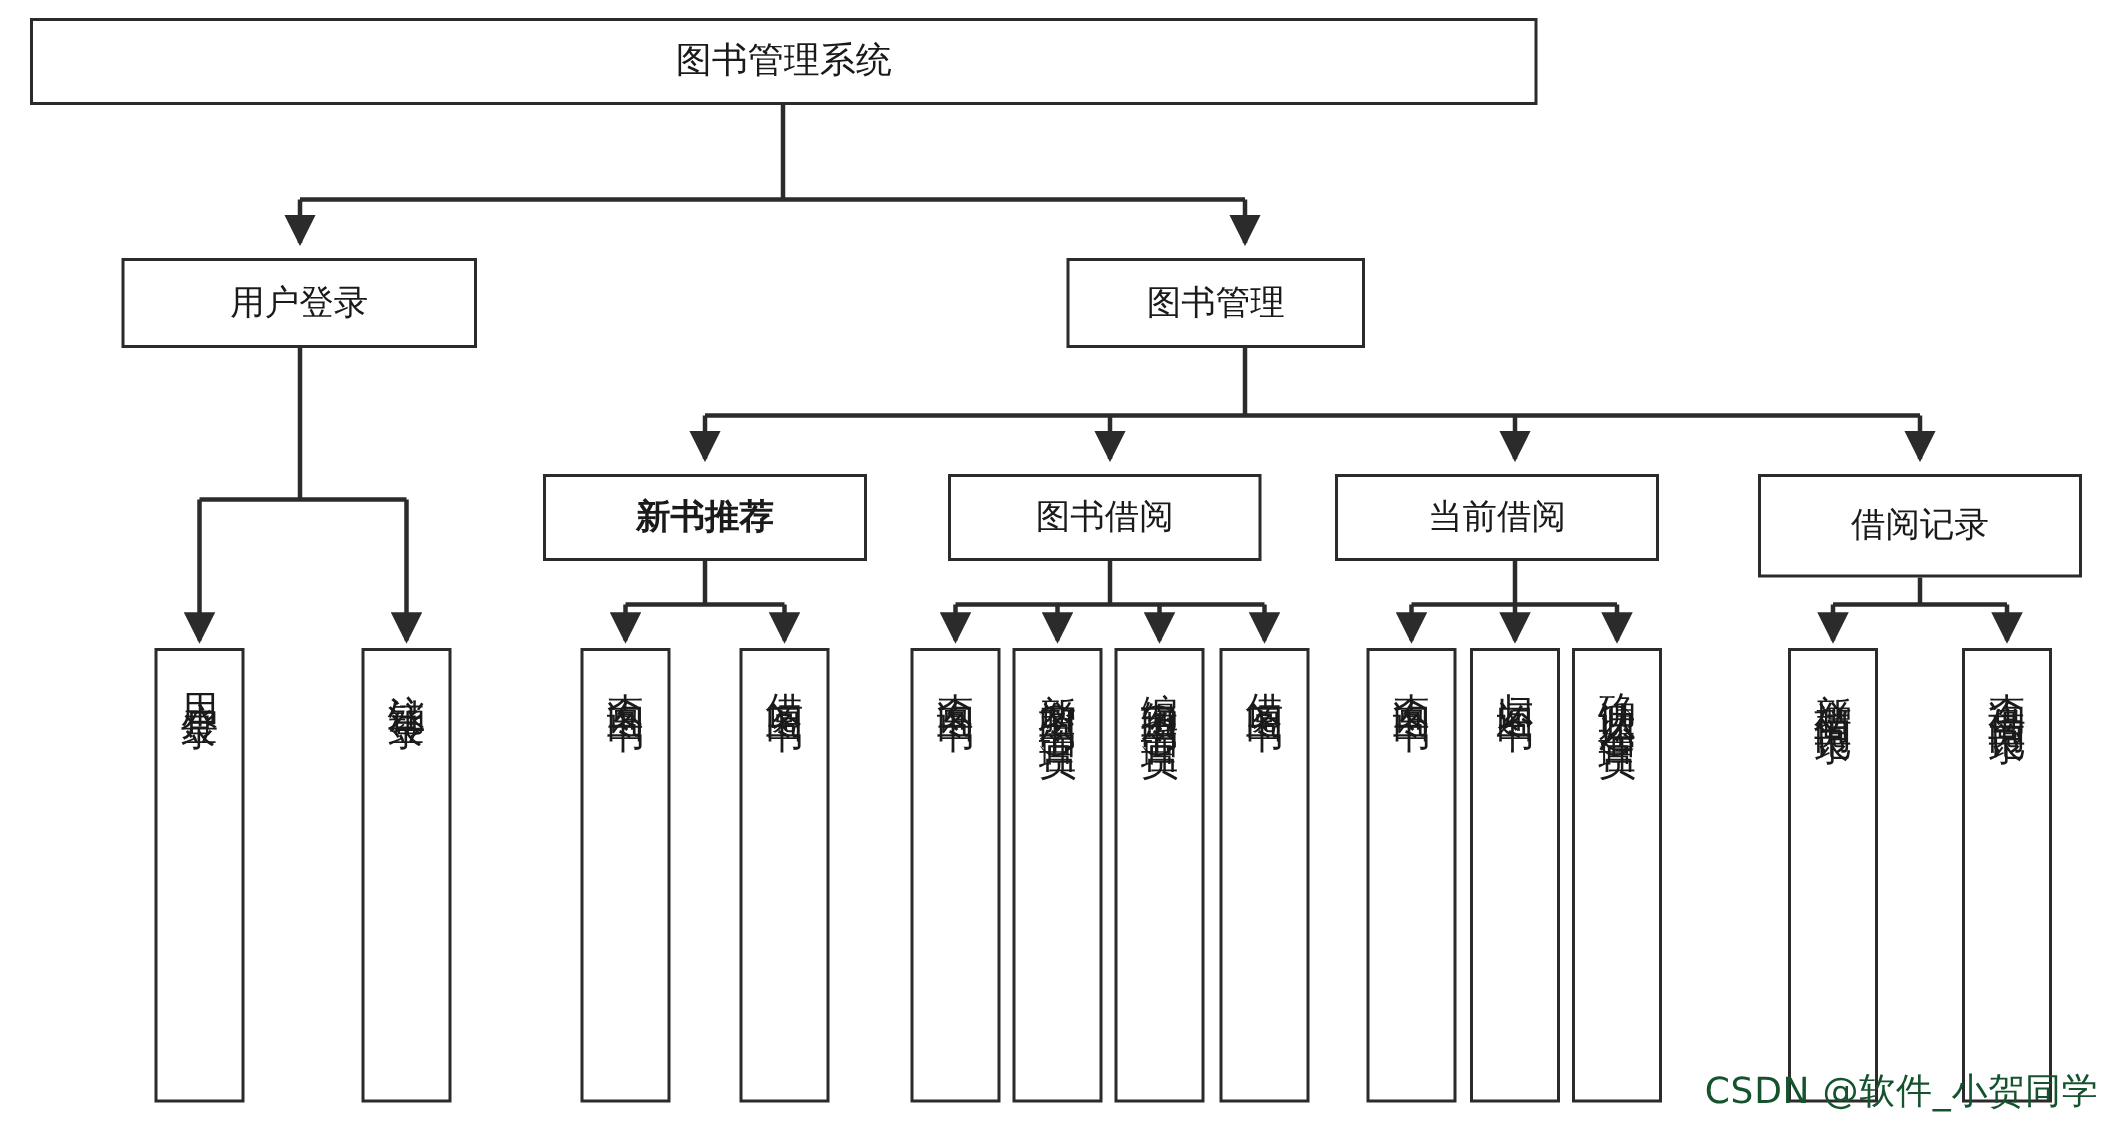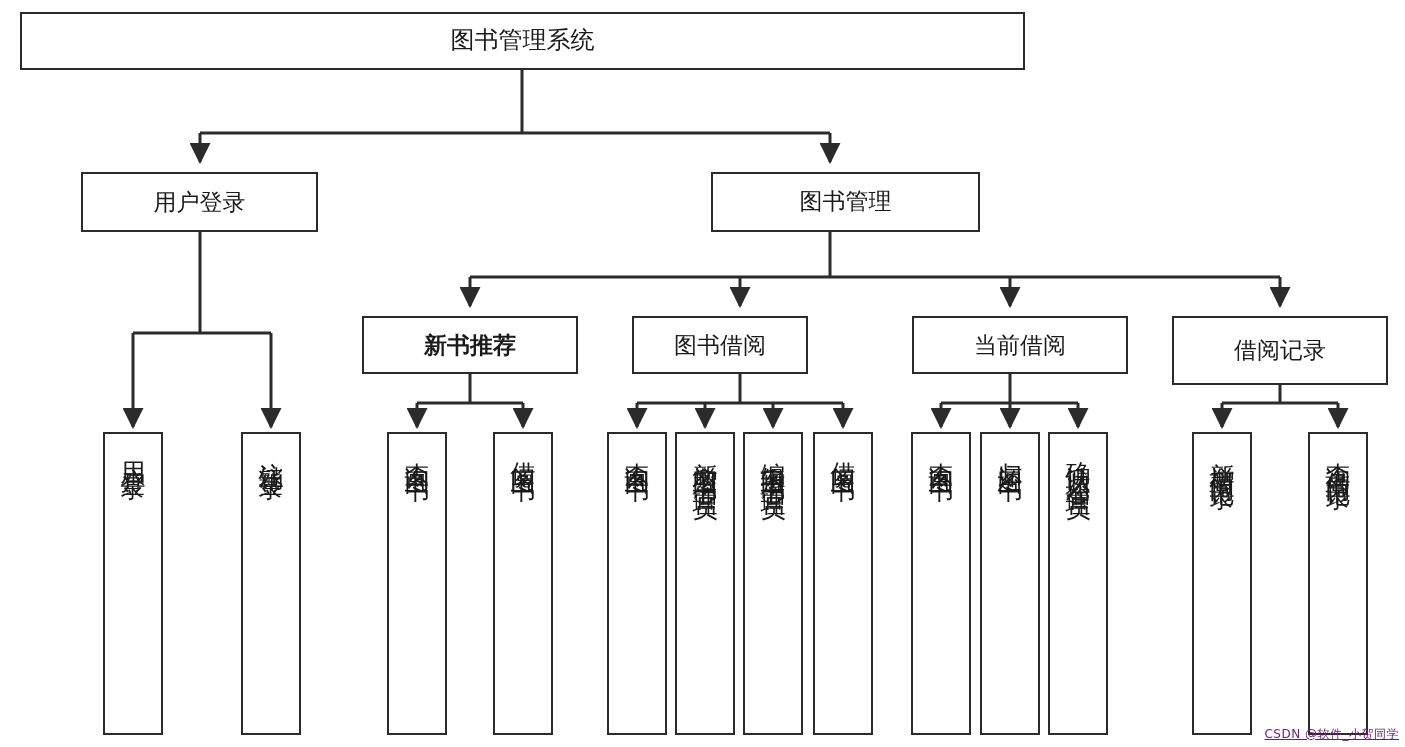--- a/index.html
+++ b/index.html
@@ -58,25 +58,24 @@
     text-orientation: upright;
     font-size: 25px;
     letter-spacing: 5px;
     line-height: 1;
     white-space: nowrap;
   }
   .watermark {
     position: absolute;
     right: 6px;
     bottom: 4px;
-    font-size: 12px;
-    color: #701a75;
+    font-size: 24px;
+    color: #14532d;
     letter-spacing: 0.5px;
     white-space: nowrap;
-    text-decoration: underline;
   }
 </style>
 </head>
 <body>
 
 <div id="canvas">
 
   <svg class="edges" viewBox="0 0 1405 747" xmlns="http://www.w3.org/2000/svg">
     <defs>
       <marker id="arrow" viewBox="0 0 10 10" refX="9" refY="5" markerWidth="7" markerHeight="7" orient="auto-start-reverse">
@@ -127,31 +126,31 @@
     </g>
   </svg>
 
   <div class="node horiz root" style="left:20px; top:12px; width:1005px; height:58px;">
     <span class="label">图书管理系统</span>
   </div>
 
   <div class="node horiz" style="left:81px; top:172px; width:237px; height:60px;">
     <span class="label">用户登录</span>
   </div>
-  <div class="node horiz" style="left:711px; top:172px; width:269px; height:60px;font-family:Liberation Serif, serif;">
+  <div class="node horiz" style="left:711px; top:172px; width:199px; height:60px;">
     <span class="label">图书管理</span>
   </div>
 
   <div class="node horiz" style="left:362px; top:316px; width:216px; height:58px;font-weight:bold;">
     <span class="label">新书推荐</span>
   </div>
-  <div class="node horiz" style="left:632px; top:316px; width:176px; height:58px;">
+  <div class="node horiz" style="left:632px; top:316px; width:209px; height:58px;">
     <span class="label">图书借阅</span>
   </div>
-  <div class="node horiz" style="left:912px; top:316px; width:216px; height:58px;">
+  <div class="node horiz" style="left:890px; top:316px; width:216px; height:58px;">
     <span class="label">当前借阅</span>
   </div>
   <div class="node horiz" style="left:1172px; top:316px; width:216px; height:69px;">
     <span class="label">借阅记录</span>
   </div>
 
   <div class="node vert" style="left:103px; top:432px; width:60px; height:303px;">
     <span class="label">用户登录</span>
   </div>
   <div class="node vert" style="left:241px; top:432px; width:60px; height:303px;">

